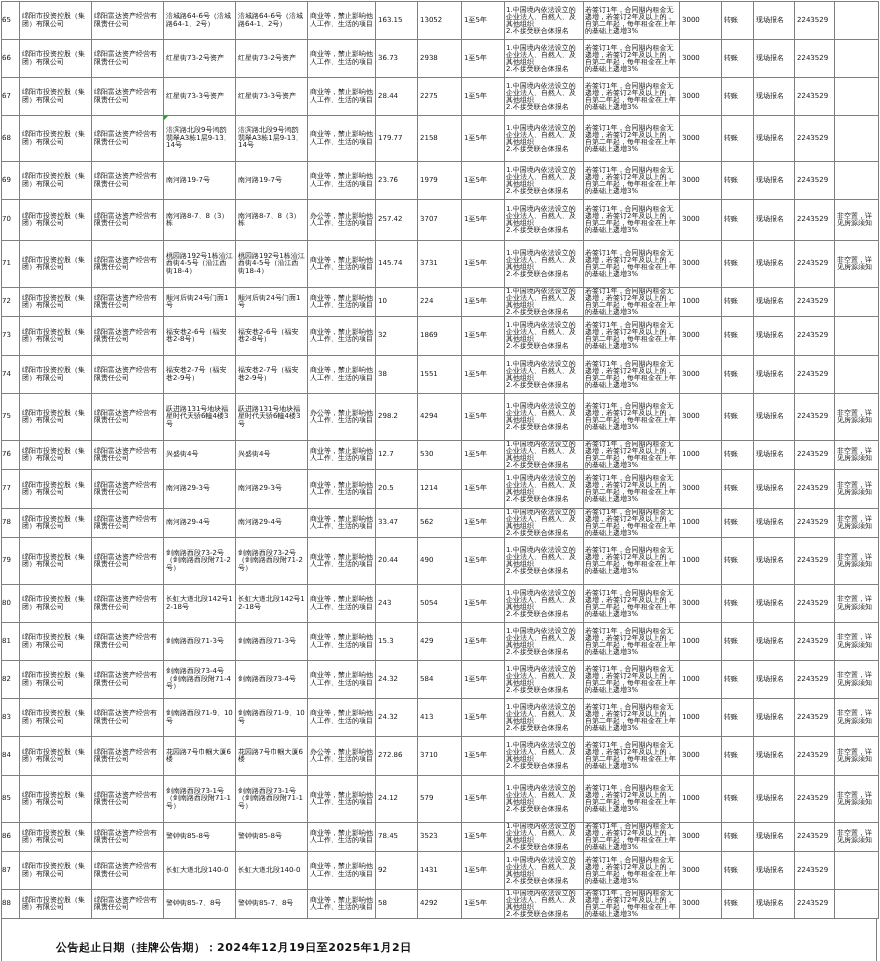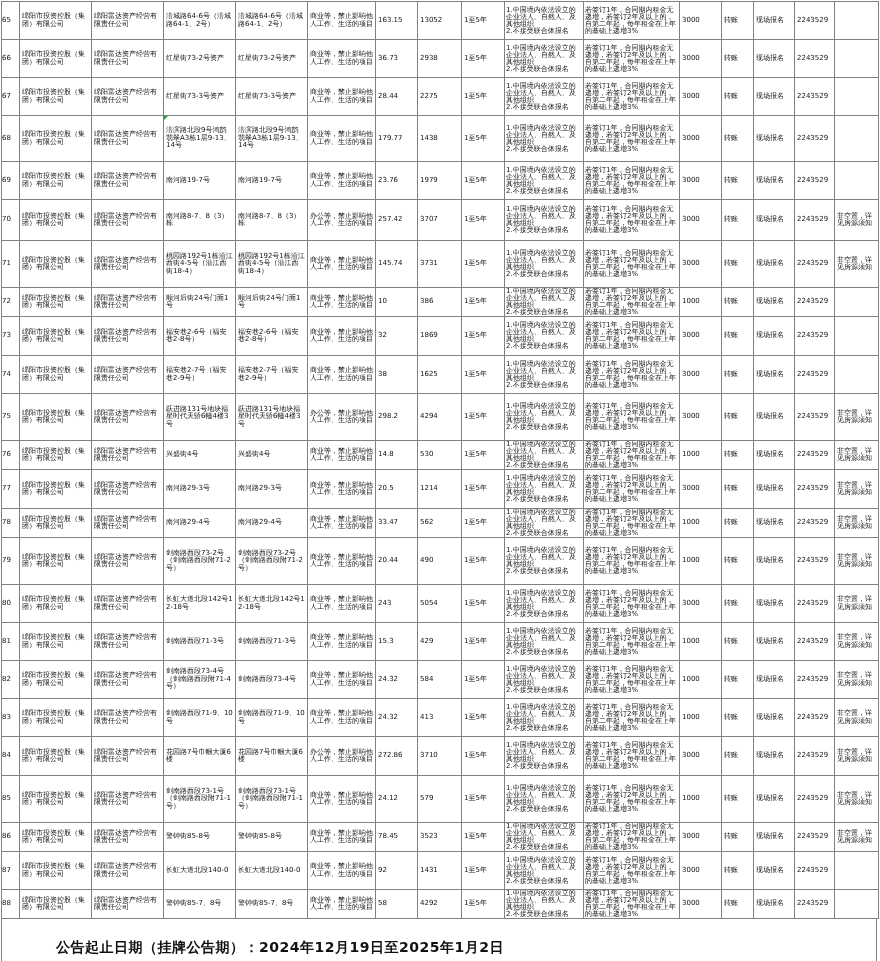--- a/index.html
+++ b/index.html
@@ -25,21 +25,21 @@
   .marker{
     position:absolute;top:0;left:0;width:0;height:0;
     border-top:4px solid #21a038;border-right:4px solid transparent;
   }
   .footer{
     width:874px;margin-left:0px;height:42px;
     border:1px solid #808080;border-top:none;
     display:flex;align-items:center;
   }
   .footer span{
-    font-weight:bold;font-size:14px;padding-left:54px;letter-spacing:0.5px;margin-top:15px;
+    font-weight:bold;font-size:11px;padding-left:54px;letter-spacing:0.5px;margin-top:15px;
   }
 </style>
 </head>
 <body>
 
 <div class="sheet">
   <table class="listing">
     <colgroup>
       <col style="width:18px">
         <col style="width:72px">
@@ -117,21 +117,21 @@
           <td></td>
         </tr>
         <tr style="height: 46px;">
           <td class="c-num">68</td>
           <td>绵阳市投资控股（集团）有限公司</td>
           <td>绵阳富达资产经营有限责任公司</td>
           <td class="rel">涪滨路北段9号鸿韵翡翠A3栋1层9-13、14号<span class="marker"></span></td>
           <td>涪滨路北段9号鸿韵翡翠A3栋1层9-13、14号</td>
           <td>商业等，禁止影响他人工作、生活的项目</td>
           <td>179.77</td>
-          <td>1438</td>
+          <td>2158</td>
           <td>1至5年</td>
           <td class="tight pre">1.中国境内依法设立的企业法人、自然人、及其他组织
 2.不接受联合体报名</td>
           <td class="tight">若签订1年，合同期内租金无递增，若签订2年及以上的，自第二年起，每年租金在上年的基础上递增3%</td>
           <td>3000</td>
           <td>转账</td>
           <td>现场报名</td>
           <td>2243529</td>
           <td></td>
         </tr>
@@ -193,21 +193,21 @@
           <td>非空置，详见房源须知</td>
         </tr>
         <tr style="height: 29px;">
           <td class="c-num">72</td>
           <td>绵阳市投资控股（集团）有限公司</td>
           <td>绵阳富达资产经营有限责任公司</td>
           <td class="rel">顺河后街24号门面1号</td>
           <td>顺河后街24号门面1号</td>
           <td>商业等，禁止影响他人工作、生活的项目</td>
           <td>10</td>
-          <td>386</td>
+          <td>224</td>
           <td>1至5年</td>
           <td class="tight pre">1.中国境内依法设立的企业法人、自然人、及其他组织
 2.不接受联合体报名</td>
           <td class="tight">若签订1年，合同期内租金无递增，若签订2年及以上的，自第二年起，每年租金在上年的基础上递增3%</td>
           <td>1000</td>
           <td>转账</td>
           <td>现场报名</td>
           <td>2243529</td>
           <td></td>
         </tr>
@@ -231,21 +231,21 @@
           <td></td>
         </tr>
         <tr style="height: 38px;">
           <td class="c-num">74</td>
           <td>绵阳市投资控股（集团）有限公司</td>
           <td>绵阳富达资产经营有限责任公司</td>
           <td class="rel">福安巷2-7号（福安巷2-9号）</td>
           <td>福安巷2-7号（福安巷2-9号）</td>
           <td>商业等，禁止影响他人工作、生活的项目</td>
           <td>38</td>
-          <td>1625</td>
+          <td>1551</td>
           <td>1至5年</td>
           <td class="tight pre">1.中国境内依法设立的企业法人、自然人、及其他组织
 2.不接受联合体报名</td>
           <td class="tight">若签订1年，合同期内租金无递增，若签订2年及以上的，自第二年起，每年租金在上年的基础上递增3%</td>
           <td>3000</td>
           <td>转账</td>
           <td>现场报名</td>
           <td>2243529</td>
           <td></td>
         </tr>
@@ -268,21 +268,21 @@
           <td>2243529</td>
           <td>非空置，详见房源须知</td>
         </tr>
         <tr style="height: 29px;">
           <td class="c-num">76</td>
           <td>绵阳市投资控股（集团）有限公司</td>
           <td>绵阳富达资产经营有限责任公司</td>
           <td class="rel">兴盛街4号</td>
           <td>兴盛街4号</td>
           <td>商业等，禁止影响他人工作、生活的项目</td>
-          <td>14.8</td>
+          <td>12.7</td>
           <td>530</td>
           <td>1至5年</td>
           <td class="tight pre">1.中国境内依法设立的企业法人、自然人、及其他组织
 2.不接受联合体报名</td>
           <td class="tight">若签订1年，合同期内租金无递增，若签订2年及以上的，自第二年起，每年租金在上年的基础上递增3%</td>
           <td>1000</td>
           <td>转账</td>
           <td>现场报名</td>
           <td>2243529</td>
           <td>非空置，详见房源须知</td>

